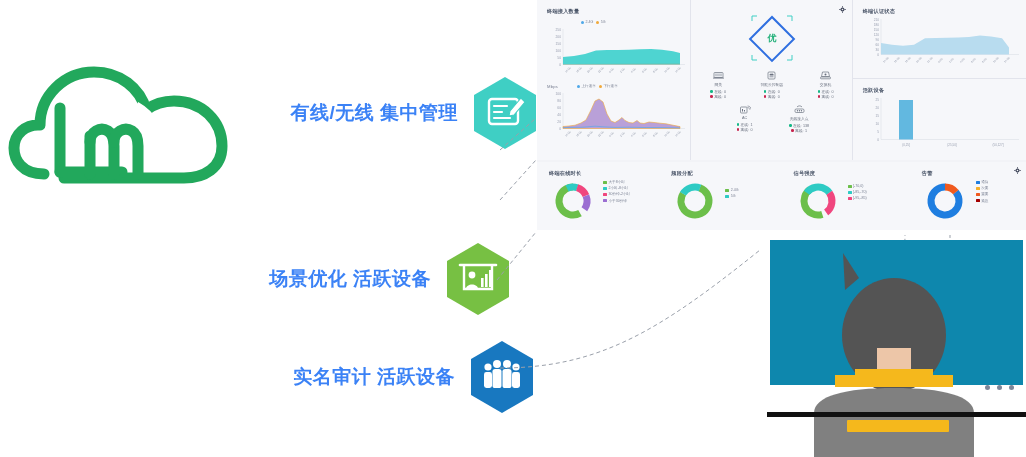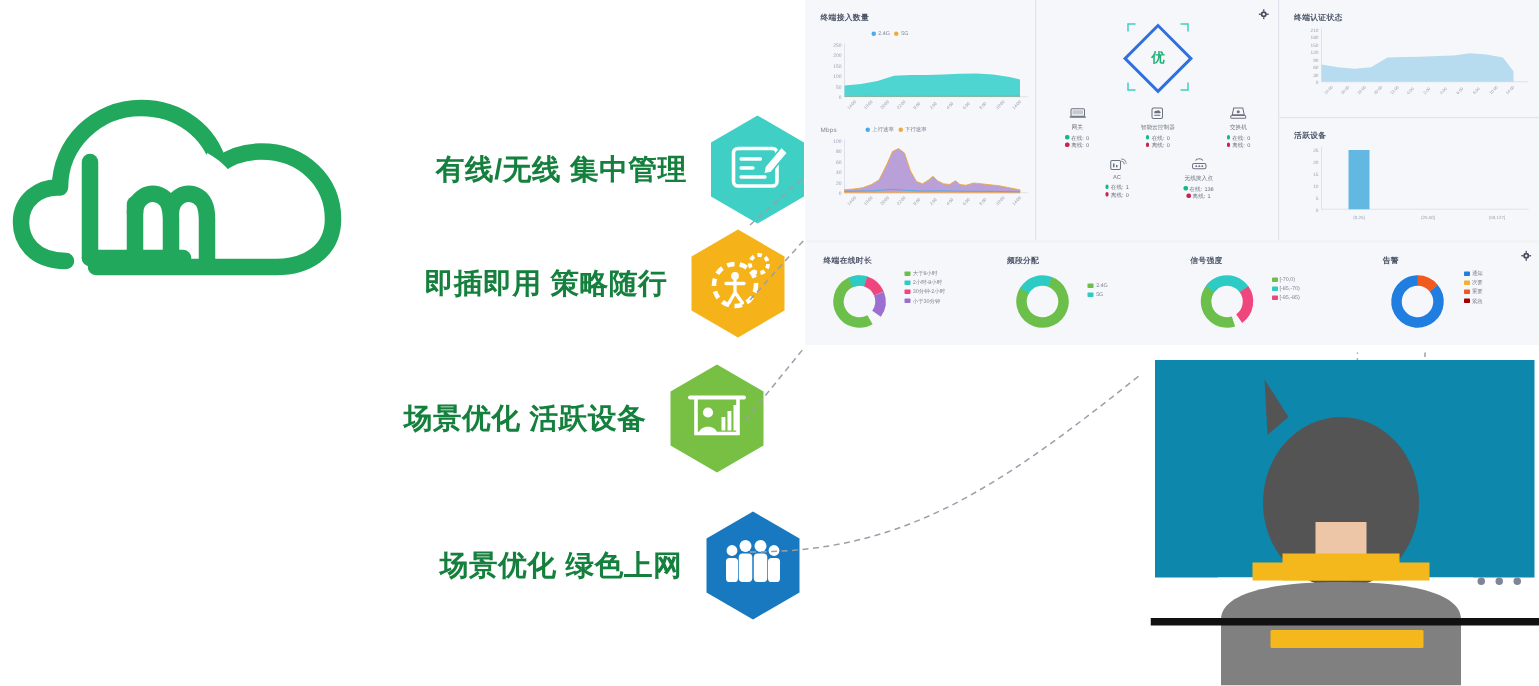--- a/index.html
+++ b/index.html
@@ -9,21 +9,21 @@
     font-family:"Liberation Sans","DejaVu Sans",sans-serif;
   }
   .stage{position:absolute;left:0;top:0;width:1026px;height:457px;}
 
   
   .cloud-logo{position:absolute;left:4px;top:24px;width:240px;height:192px;}
 
   
   .feature{position:absolute;display:flex;align-items:center;}
   .feature .f-label{
-    color:#15803d;font-size:19px;font-weight:700;letter-spacing:.5px;
+    color:#3b82f6;font-size:19px;font-weight:700;letter-spacing:.5px;
     white-space:nowrap;text-align:right;width:215px;padding-right:14px;
     font-family:"Liberation Sans","DejaVu Sans",sans-serif;
   }
   .hexwrap{position:relative;width:66px;height:74px;flex:0 0 66px;}
   .hex{
     position:absolute;left:0;top:0;width:66px;height:74px;
   }
   .hex-ico{position:absolute;left:0;top:0;width:66px;height:74px;}
 
   .f1{left:243px;top:76px;}
@@ -116,55 +116,41 @@
       <svg class="hex-ico" viewBox="0 0 66 74">
         <rect x="17" y="23" width="29" height="25" rx="3" fill="none" stroke="#ffffff" stroke-width="2.4"></rect>
         <line x1="22" y1="30" x2="35" y2="30" stroke="#ffffff" stroke-width="2.2" stroke-linecap="round"></line>
         <line x1="22" y1="36" x2="30" y2="36" stroke="#ffffff" stroke-width="2.2" stroke-linecap="round"></line>
         <line x1="22" y1="42" x2="38" y2="42" stroke="#ffffff" stroke-width="2.2" stroke-linecap="round"></line>
         <path d="M38 35 L49 22 L53 26 L42 39 L37 40 Z" fill="#ffffff" stroke="#3fcfc4" stroke-width="1.1"></path>
       </svg>
     </div>
   </div>
 
-  <div class="feature f2">
-    <div class="f-label">即插即用 策略随行</div>
-    <div class="hexwrap">
-      <svg class="hex" viewBox="0 0 66 74">
-        <polygon points="33,1 64,19 64,55 33,73 2,55 2,19" fill="#f5b319"></polygon>
-      </svg>
-      <svg class="hex-ico" viewBox="0 0 66 74">
-        <circle cx="31" cy="38" r="14" fill="none" stroke="#ffffff" stroke-width="3" stroke-dasharray="5 3.6"></circle>
-        <circle cx="31" cy="32" r="2.6" fill="#ffffff"></circle>
-        <path d="M31 35 L31 43 M31 43 L27 50 M31 43 L36 50 M25 37 L37 37" stroke="#ffffff" stroke-width="2.2" fill="none" stroke-linecap="round"></path>
-        <circle cx="47" cy="24" r="6" fill="none" stroke="#ffffff" stroke-width="2.6" stroke-dasharray="3 2.4"></circle>
-      </svg>
-    </div>
-  </div>
 
   <div class="feature f3">
     <div class="f-label">场景优化 活跃设备</div>
     <div class="hexwrap">
       <svg class="hex" viewBox="0 0 66 74">
         <polygon points="33,1 64,19 64,55 33,73 2,55 2,19" fill="#77c043"></polygon>
       </svg>
       <svg class="hex-ico" viewBox="0 0 66 74">
         <line x1="15" y1="23" x2="51" y2="23" stroke="#ffffff" stroke-width="2.6" stroke-linecap="round"></line>
         <path d="M19 23 L19 47 L47 47 L47 23" fill="none" stroke="#ffffff" stroke-width="2.4"></path>
         <circle cx="27" cy="33" r="3.4" fill="#ffffff"></circle>
         <path d="M21 47 C21 41 33 41 33 47 Z" fill="#ffffff"></path>
         <rect x="36" y="36" width="2.6" height="9" fill="#ffffff"></rect>
         <rect x="40" y="32" width="2.6" height="13" fill="#ffffff"></rect>
         <rect x="44" y="28" width="2.6" height="17" fill="#ffffff"></rect>
       </svg>
     </div>
   </div>
 
   <div class="feature f4">
-    <div class="f-label">场景优化 绿色上网</div>
+    <div class="f-label">实名审计 活跃设备</div>
     <div class="hexwrap">
       <svg class="hex" viewBox="0 0 66 74">
         <polygon points="33,1 64,19 64,55 33,73 2,55 2,19" fill="#1878c0"></polygon>
       </svg>
       <svg class="hex-ico" viewBox="0 0 66 74">
         <g fill="#ffffff">
           <circle cx="19" cy="27" r="3.6"></circle>
             <rect x="15" y="32" width="8" height="16" rx="2.4"></rect>
           <circle cx="28" cy="24" r="4"></circle>
             <rect x="23.5" y="29" width="9" height="19" rx="2.6"></rect>

